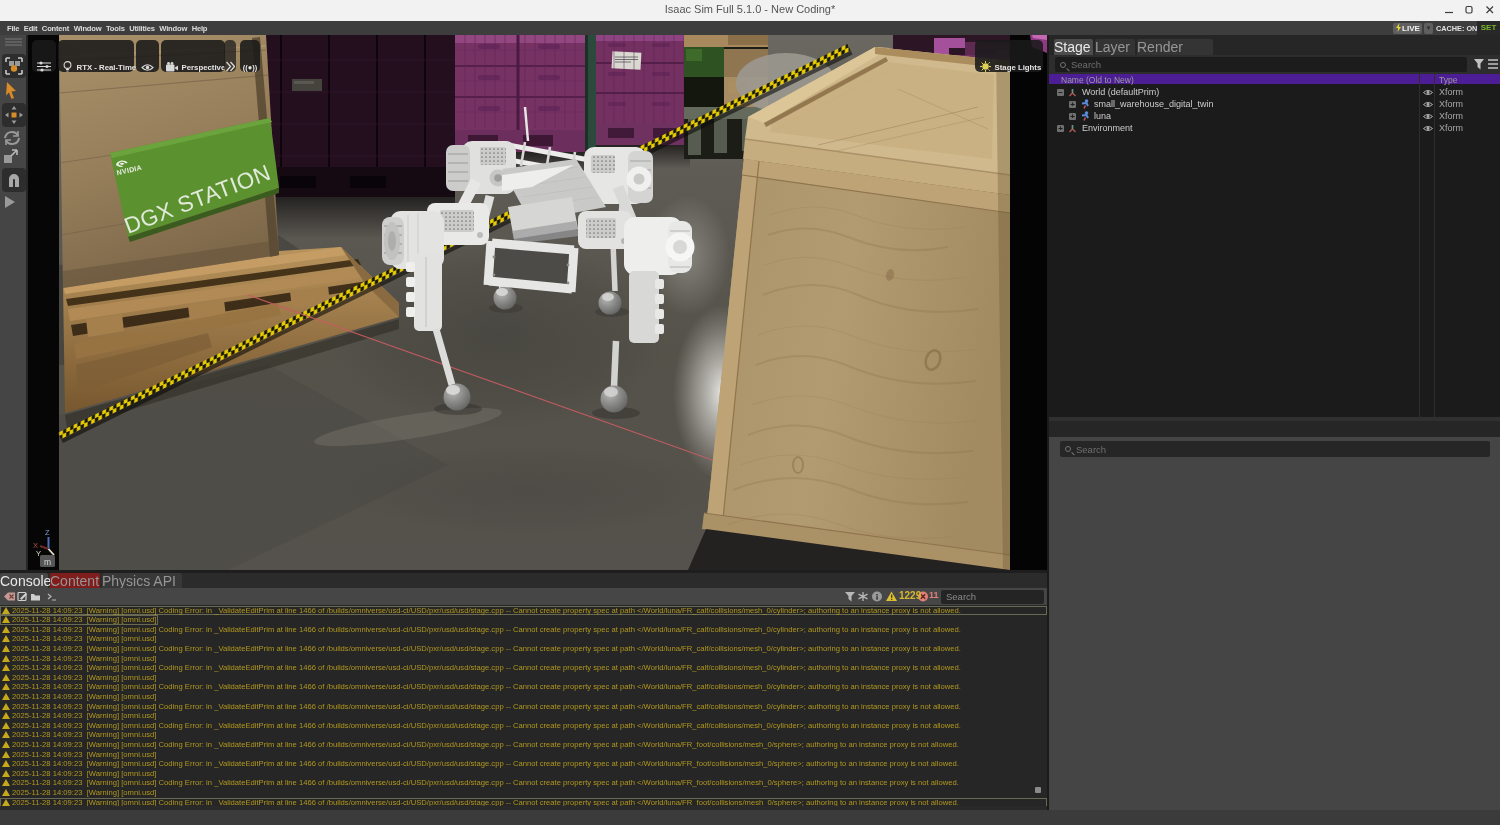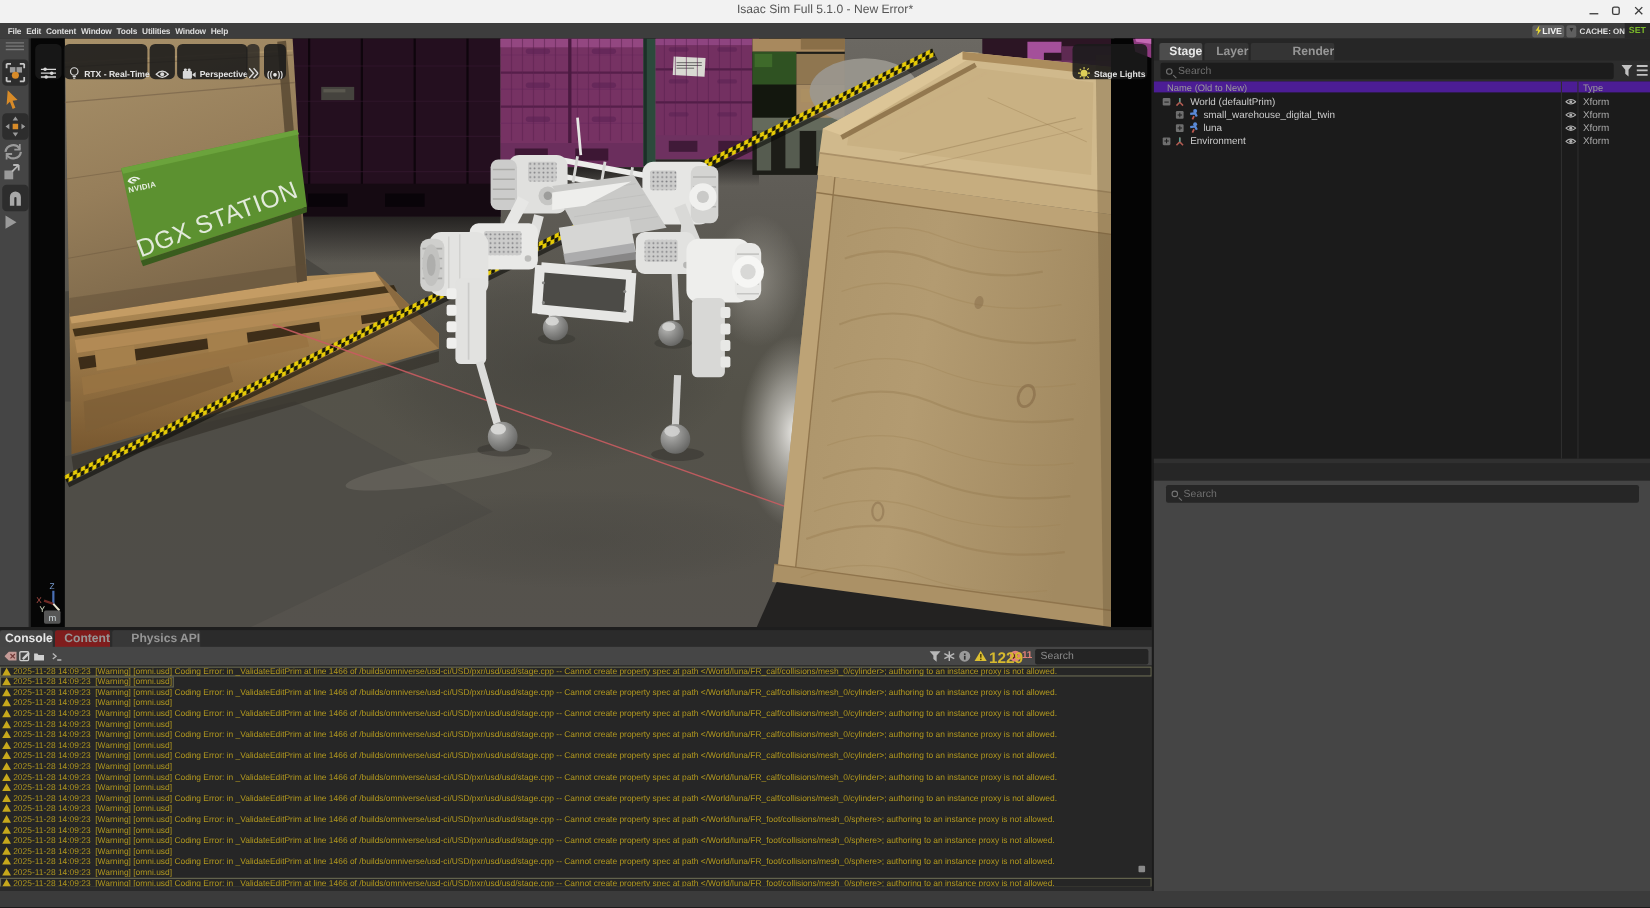--- a/index.html
+++ b/index.html
@@ -20,21 +20,21 @@
 
 #lefttools { position:absolute; left:0; top:35px; width:28px; height:535px; background:#454545; border-right:2px solid #262626; }
 .ltool { position:absolute; left:2px; width:24px; display:flex; align-items:center; justify-content:center; }
 .ltool.sel { background:#2d2d2d; border-radius:4px; }
 
 #viewport { position:absolute; left:28px; top:35px; width:1019px; height:535px; background:#000; }
 .pill svg { flex:none; } .pill { position:absolute; background:rgba(26,26,26,0.88); border-radius:5px; height:32px; display:flex; align-items:flex-end; color:#e4e4e4; font-size:7.8px; font-weight:bold; padding:0 4.5px; white-space:nowrap; }
 
 #rightpanel { position:absolute; left:1047px; top:35px; width:453px; height:776px; background:#262626; border-left:2px solid #1b1b1b; }
 .tabrow { position:absolute; left:0; width:100%; height:16px; background:#262626; }
-.tab { position:absolute; top:0; height:16px; font-size:11px; font-weight:bold; color:#969696; background:#343434; text-align:right; line-height:17px; border-radius:2px 2px 0 0; }
+.tab { position:absolute; top:0; height:16px; font-size:14px; font-weight:normal; color:#969696; background:#343434; text-align:left; line-height:17px; border-radius:2px 2px 0 0; }
 .tab.sel { background:#4c4c4c; color:#e8e8e8; }
 .searchbox { position:absolute; background:#1c1c1c; border-radius:2px; color:#6f6f6f; font-size:9.5px; display:flex; align-items:center; padding-left:5px; }
 .mag { display:inline-block; width:6px; height:6px; border:1.2px solid #737373; border-radius:50%; position:relative; margin-right:5px; flex:none; }
 .mag::after { content:""; position:absolute; width:3.5px; height:1.2px; background:#737373; transform:rotate(45deg); left:4.5px; top:6px; }
 
 #tree { position:absolute; left:0px; top:39px; width:451px; height:343px; background:#1b1b1b; }
 #treehdr { position:absolute; left:0; top:0; width:451px; height:10px; background:#4c1d95; color:#9b9b9b; font-size:8.5px; }
 .trow { position:absolute; left:0; width:451px; height:12px; color:#cccccc; font-size:9px; line-height:12px; }
 .exp { position:absolute; top:2.5px; width:7px; height:7px; background:#6f6f6f; border-radius:1px; color:#1b1b1b; font-size:8px; line-height:7px; text-align:center; font-weight:bold; }
 .xform { position:absolute; left:390px; color:#a8a8a8; }
@@ -46,21 +46,21 @@
 .lrow { position:absolute; left:0; width:1047px; height:9.6px; line-height:9.6px; font-size:7.65px; color:#b0971f; white-space:nowrap; }
 .lrow .wtri { position:absolute; left:2px; top:1px; width:0; height:0; border-left:4px solid transparent; border-right:4px solid transparent; border-bottom:7px solid #c7a81c; }
 .lrow .txt { position:absolute; left:12px; top:0.1px; }
 #bottombar { position:absolute; left:0; top:810px; width:1500px; height:15px; background:#3b3b3b; }
 </style>
 </head>
 <body>
 <div id="app">
 
   <div id="titlebar">
-    <div class="ttl">Isaac Sim Full 5.1.0 - New Error*</div>
+    <div class="ttl">Isaac Sim Full 5.1.0 - New Coding*</div>
     <svg class="winbtn" style="left:1440px" width="60" height="21">
       <path d="M5 12.5 h8" stroke="#3c3c3c" stroke-width="1.2" fill="none"></path>
       <rect x="26" y="6.5" width="6" height="6.5" rx="1.5" stroke="#3c3c3c" stroke-width="1.2" fill="none"></rect>
       <path d="M46.5 6.5 l6.5 6.5 M53 6.5 l-6.5 6.5" stroke="#3c3c3c" stroke-width="1.2"></path>
     </svg>
   </div>
 
   <div id="menubar">
     <div class="menus"><span>File</span><span>Edit</span><span>Content</span><span>Window</span><span>Tools</span><span>Utilities</span><span>Window</span><span>Help</span></div>
     <div id="live"><svg width="7" height="9" style="vertical-align:-1px">
@@ -658,21 +658,21 @@
         <path d="M18 1 v9 M13.5 3.2 l9 4.6 M22.5 3.2 l-9 4.6" stroke="#b8b8b8" stroke-width="1.3"></path>
         <circle cx="32" cy="5.5" r="5" fill="#9a9a9a"></circle>
           <rect x="31.3" y="3" width="1.5" height="1.5" fill="#333"></rect>
           <rect x="31.3" y="5.2" width="1.5" height="3.5" fill="#333"></rect>
         <path d="M46.5 0.5 L52 10 H41 Z" fill="#ddc032"></path>
           <rect x="46" y="3.5" width="1.3" height="3.4" fill="#4a3a00"></rect>
           <rect x="46" y="7.8" width="1.3" height="1.3" fill="#4a3a00"></rect>
         <circle cx="78" cy="5.5" r="5" fill="#e08078"></circle>
           <path d="M75.8 3.3 l4.4 4.4 M80.2 3.3 l-4.4 4.4" stroke="#5a2320" stroke-width="1.4"></path>
       </svg>
-      <span style="position:absolute;left:899px;top:2px;color:#d6b92e;font-size:14px;font-weight:bold">1229</span>
+      <span style="position:absolute;left:899px;top:2px;color:#d6b92e;font-size:10px;font-weight:bold">1229</span>
       <span style="position:absolute;left:929px;top:2px;color:#e08078;font-size:9px;font-weight:bold">11</span>
       <div class="searchbox" style="left:941px;top:1.5px;width:103px;height:14px;background:#242424;color:#8a8a8a">Search</div>
     </div>
     <div id="clog">
         <div class="lrow" style="top:0.6px;outline:1px solid #6a6a52;outline-offset:-1px;">
           <span class="wtri"></span>
           <span class="txt">2025-11-28 14:09:23&nbsp;&nbsp;[Warning] [omni.usd] Coding Error: in _ValidateEditPrim at line 1466 of /builds/omniverse/usd-ci/USD/pxr/usd/usd/stage.cpp -- Cannot create property spec at path &lt;/World/luna/FR_calf/collisions/mesh_0/cylinder&gt;; authoring to an instance proxy is not allowed.</span>
         </div>
         <div class="lrow" style="top:10.2px;">
           <span class="wtri"></span>

